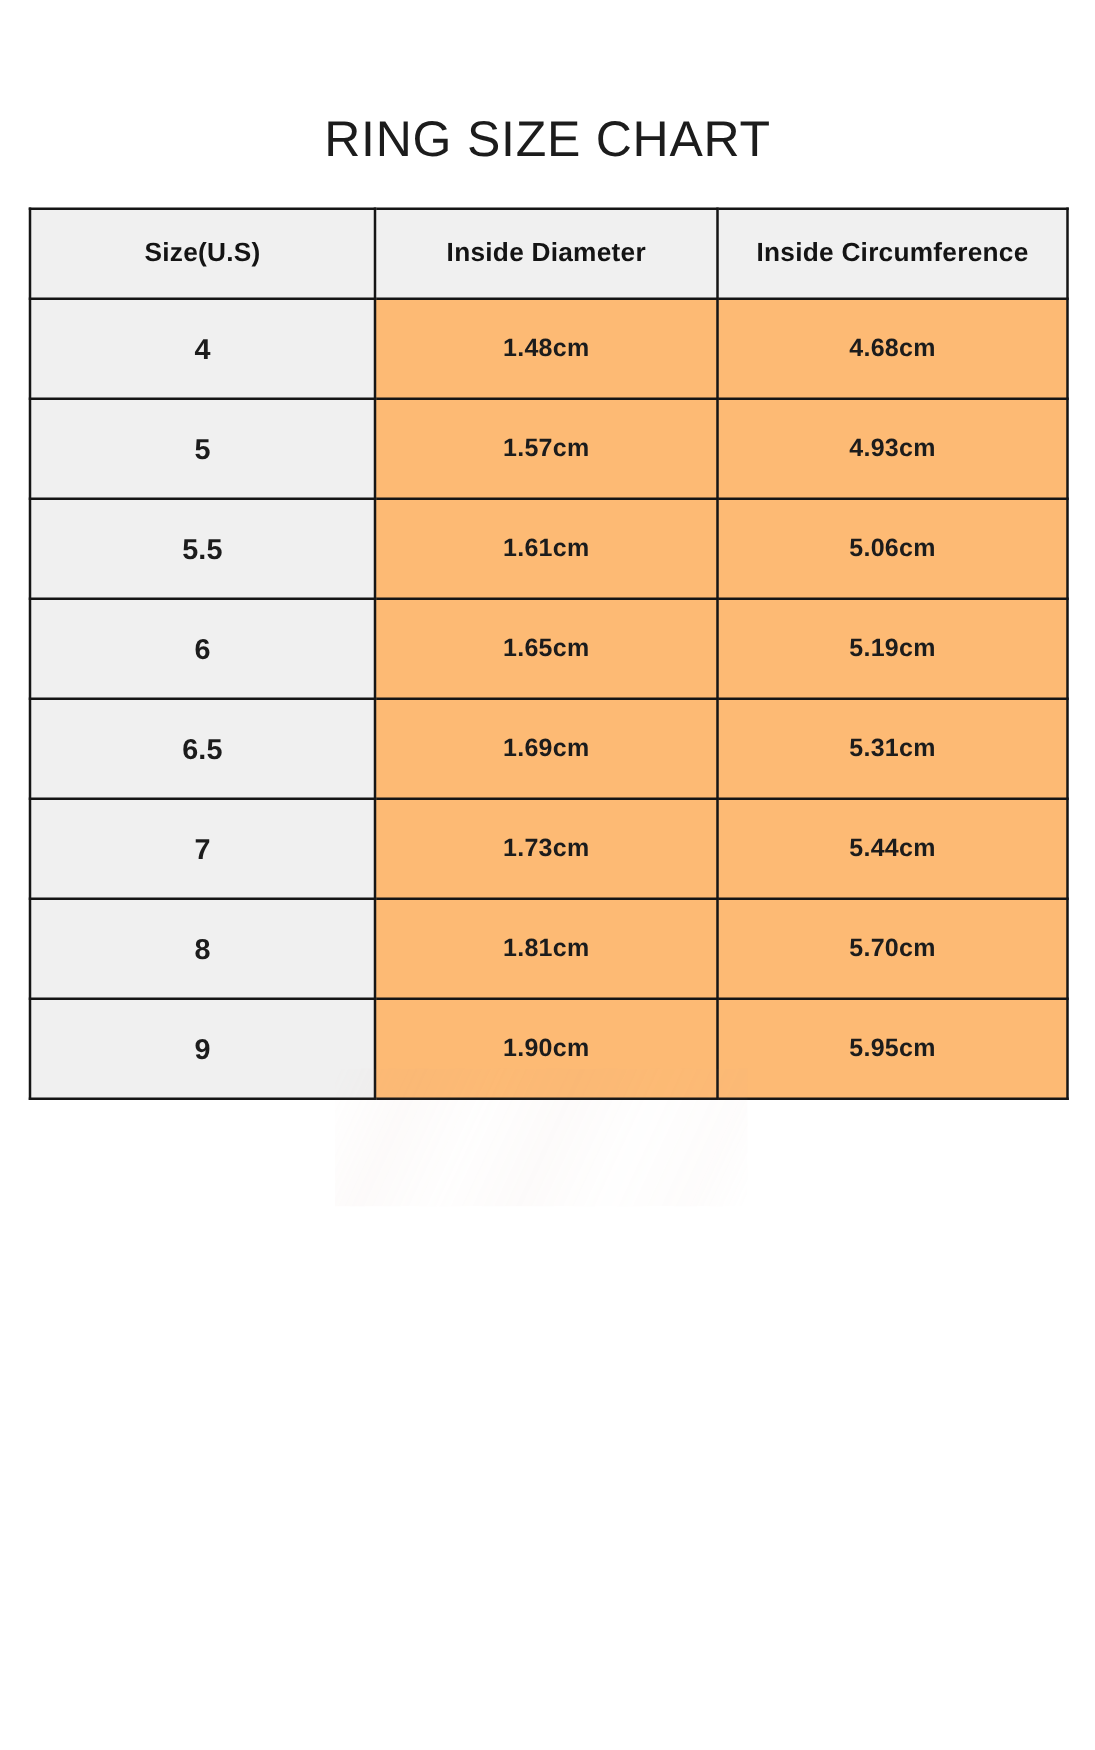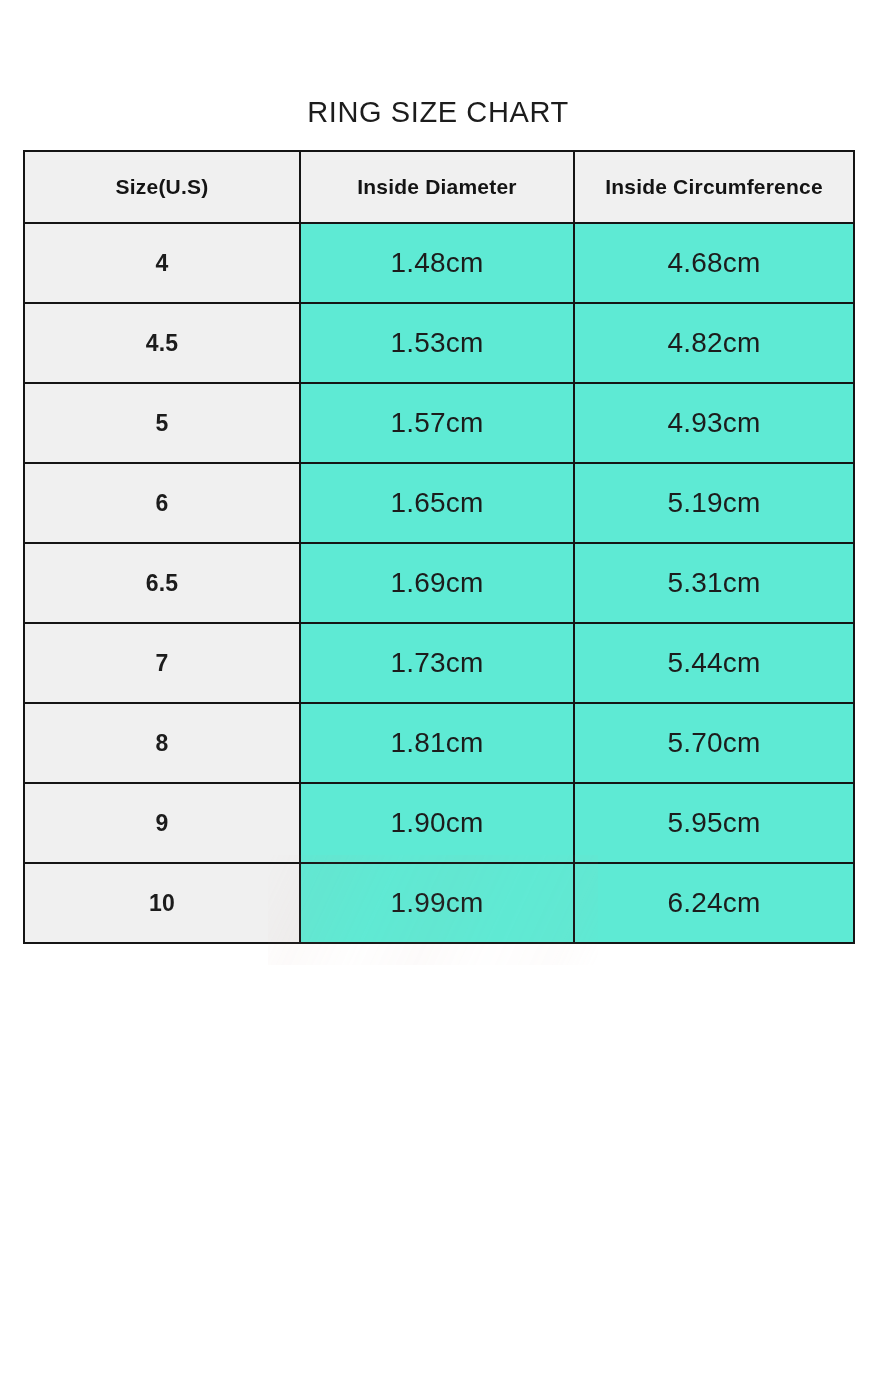--- a/index.html
+++ b/index.html
@@ -23,33 +23,33 @@
     background: #ffffff;
   }
 
   
   .chart-title {
     position: absolute;
     top: 92px;
     left: 0;
     width: 876px;
     text-align: center;
-    font-size: 29px;
+    font-size: 40px;
     font-weight: 400;
     letter-spacing: 0.6px;
     color: #1c1c1c;
     line-height: 40px;
     white-space: nowrap;
   }
 
   
   .size-table {
     position: absolute;
     left: 23px;
-    top: 150px;
+    top: 166px;
     width: 830px;
     border-collapse: collapse;
     table-layout: fixed;
   }
 
   .size-table td,
   .size-table th {
     border: 2px solid #151515;
     padding: 0;
     margin: 0;
@@ -67,23 +67,23 @@
     background: #f0f0f0;
     font-size: 21px;
     font-weight: 700;
     color: #141414;
     letter-spacing: 0.2px;
   }
 
   
   .size-table tbody td {
     height: 78px;
-    background: #5eead4;
-    font-size: 28px;
-    font-weight: 400;
+    background: #fdba74;
+    font-size: 20px;
+    font-weight: 700;
     color: #1c1c1c;
     letter-spacing: 0.2px;
   }
 
   .size-table tbody td.size-cell {
     background: #f0f0f0;
     font-weight: 700;
     font-size: 23px;
   }
 
@@ -128,28 +128,28 @@
         <th>Inside Circumference</th>
       </tr>
     </thead>
     <tbody>
       <tr>
         <td class="size-cell">4</td>
         <td>1.48cm</td>
         <td>4.68cm</td>
       </tr>
       <tr>
-        <td class="size-cell">4.5</td>
-        <td>1.53cm</td>
-        <td>4.82cm</td>
-      </tr>
-      <tr>
         <td class="size-cell">5</td>
         <td>1.57cm</td>
         <td>4.93cm</td>
+      </tr>
+      <tr>
+        <td class="size-cell">5.5</td>
+        <td>1.61cm</td>
+        <td>5.06cm</td>
       </tr>
       <tr>
         <td class="size-cell">6</td>
         <td>1.65cm</td>
         <td>5.19cm</td>
       </tr>
       <tr>
         <td class="size-cell">6.5</td>
         <td>1.69cm</td>
         <td>5.31cm</td>
@@ -162,23 +162,18 @@
       <tr>
         <td class="size-cell">8</td>
         <td>1.81cm</td>
         <td>5.70cm</td>
       </tr>
       <tr>
         <td class="size-cell">9</td>
         <td>1.90cm</td>
         <td>5.95cm</td>
       </tr>
-      <tr>
-        <td class="size-cell">10</td>
-        <td>1.99cm</td>
-        <td>6.24cm</td>
-      </tr>
     </tbody>
   </table>
 
   <div class="watermark"></div>
 
 </div>
 
 </body></html>

